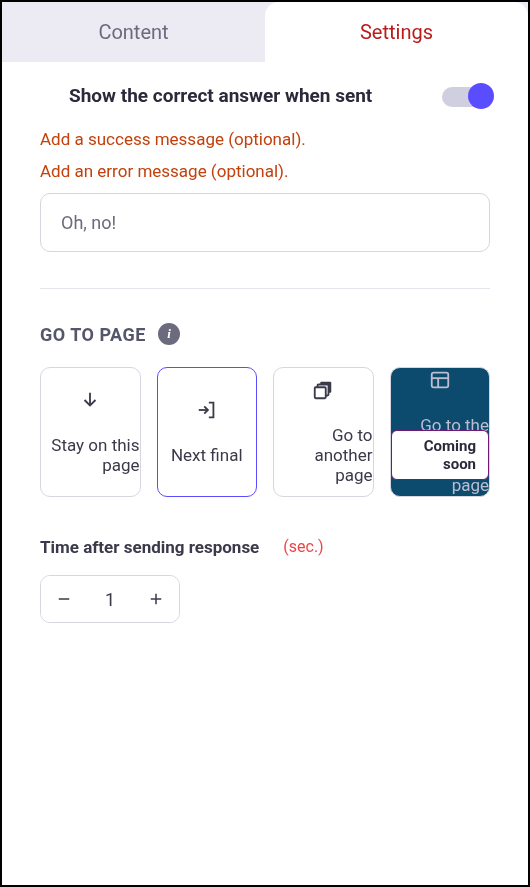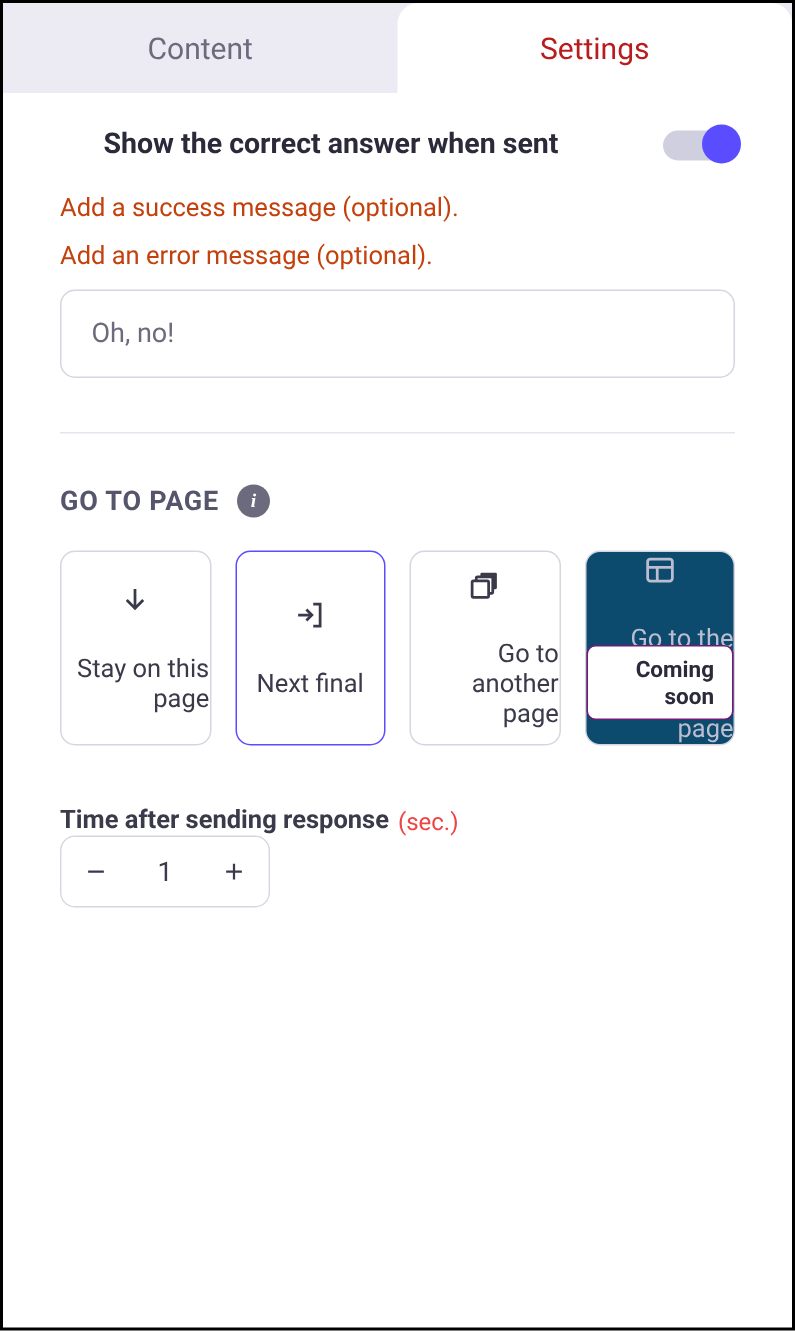--- a/index.html
+++ b/index.html
@@ -151,22 +151,23 @@
       background: #fff;
       border: 1px solid #701a75;
       border-radius: 6px;
       padding: 6px 12px;
       font-size: 15px;
       font-weight: 700;
       color: #2a2a3a;
     }
     .time-row {
       display: flex;
-      align-items: center;
-      gap: 6px;
+      align-items: flex-start;
+      gap: 24px;
+      margin-bottom: 18px;
     }
     .time-label {
       font-size: 17px;
       font-weight: 700;
       color: #3a3a4a;
     }
     .time-unit {
       font-size: 16px;
       color: #ef4444;
     }

